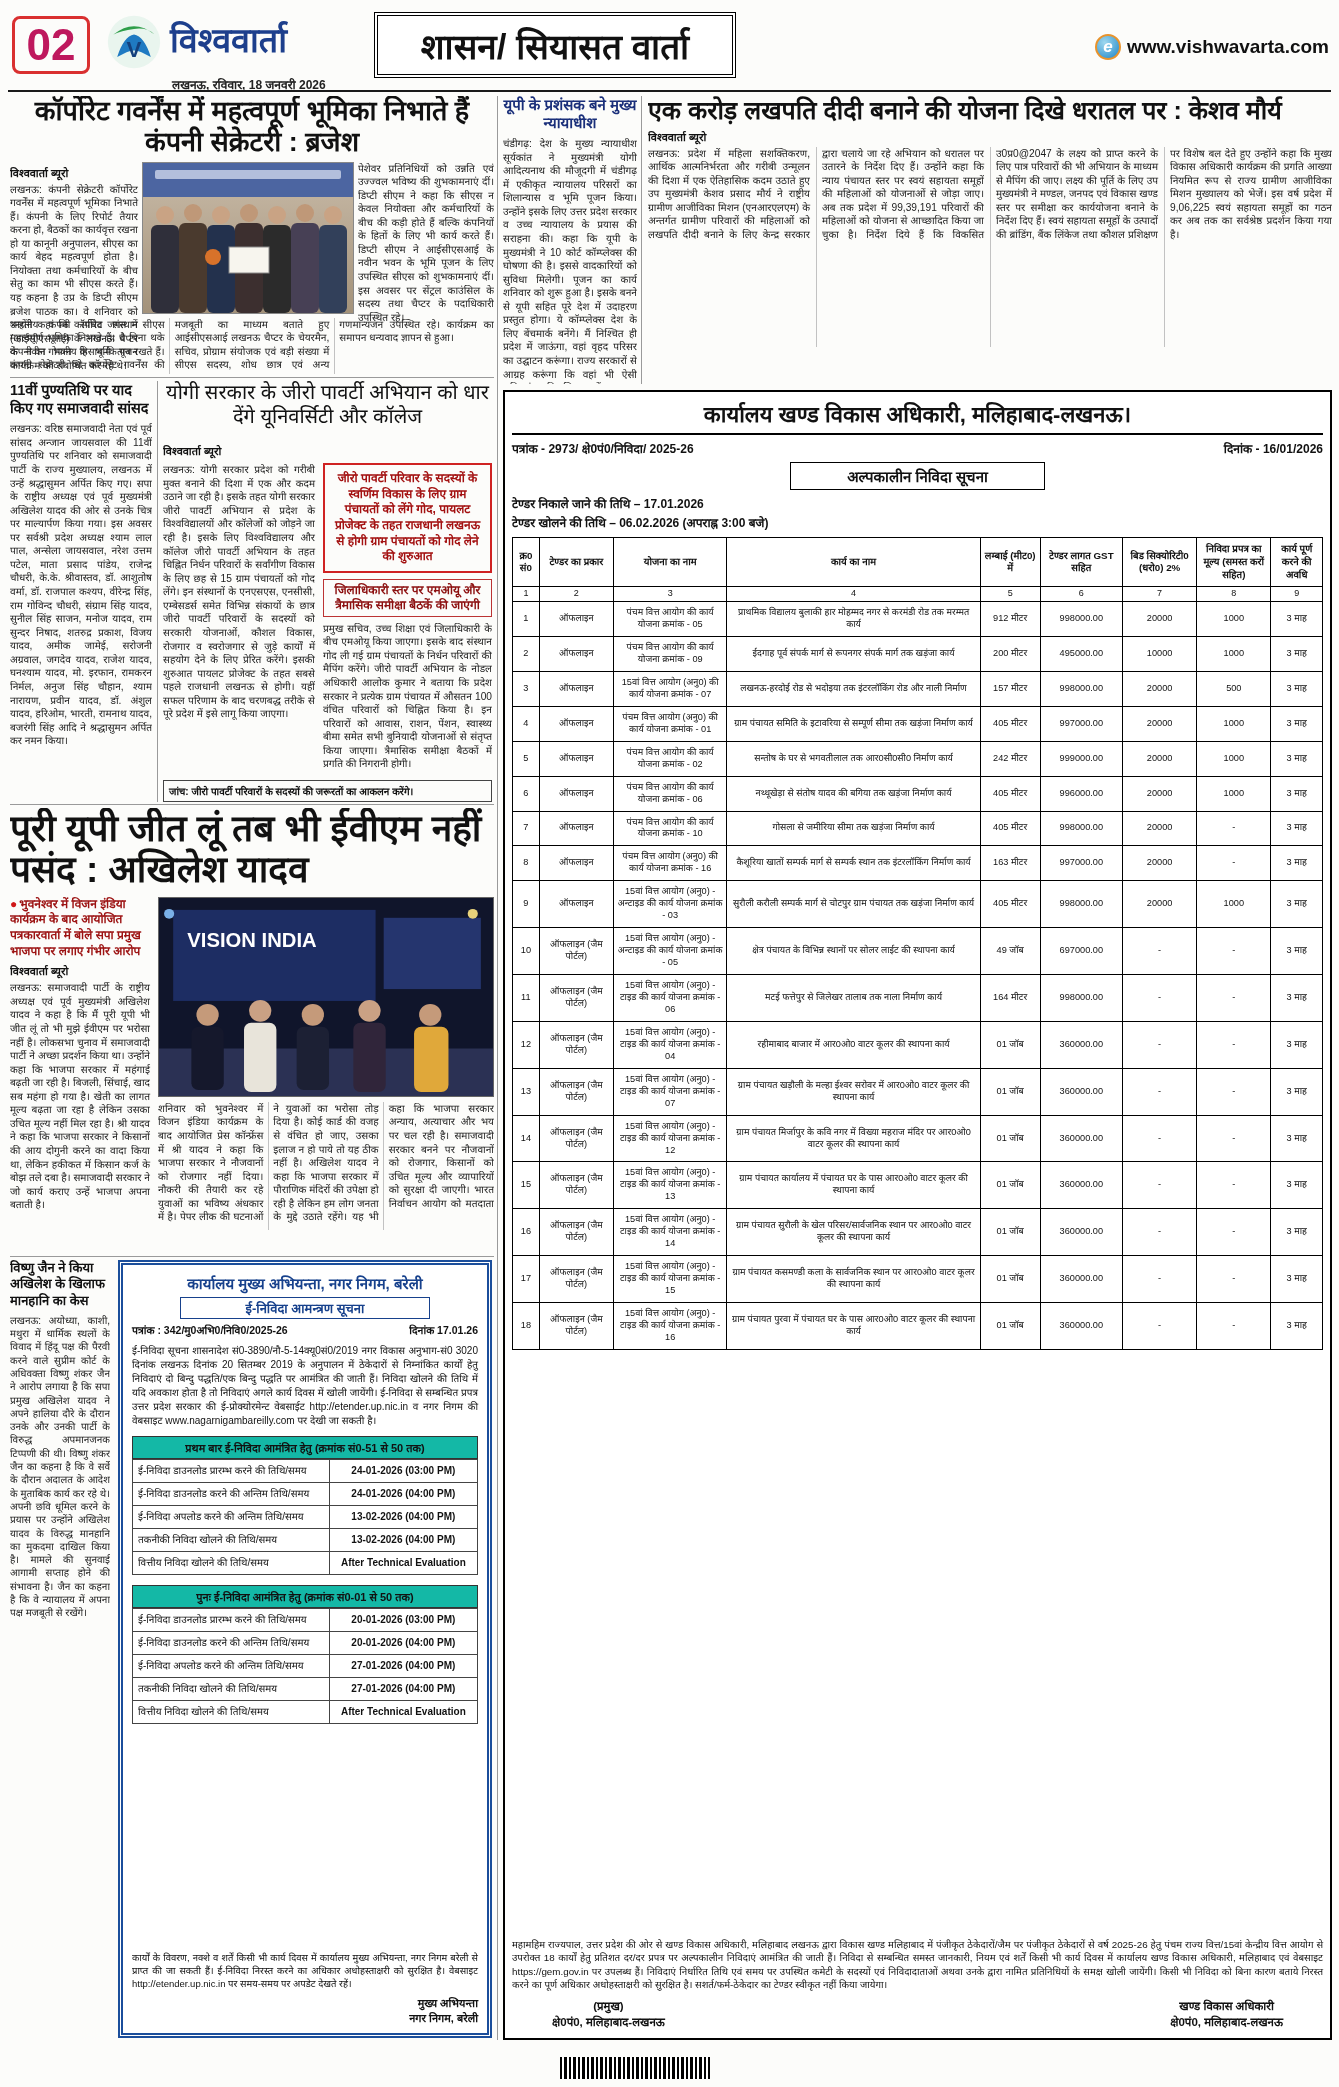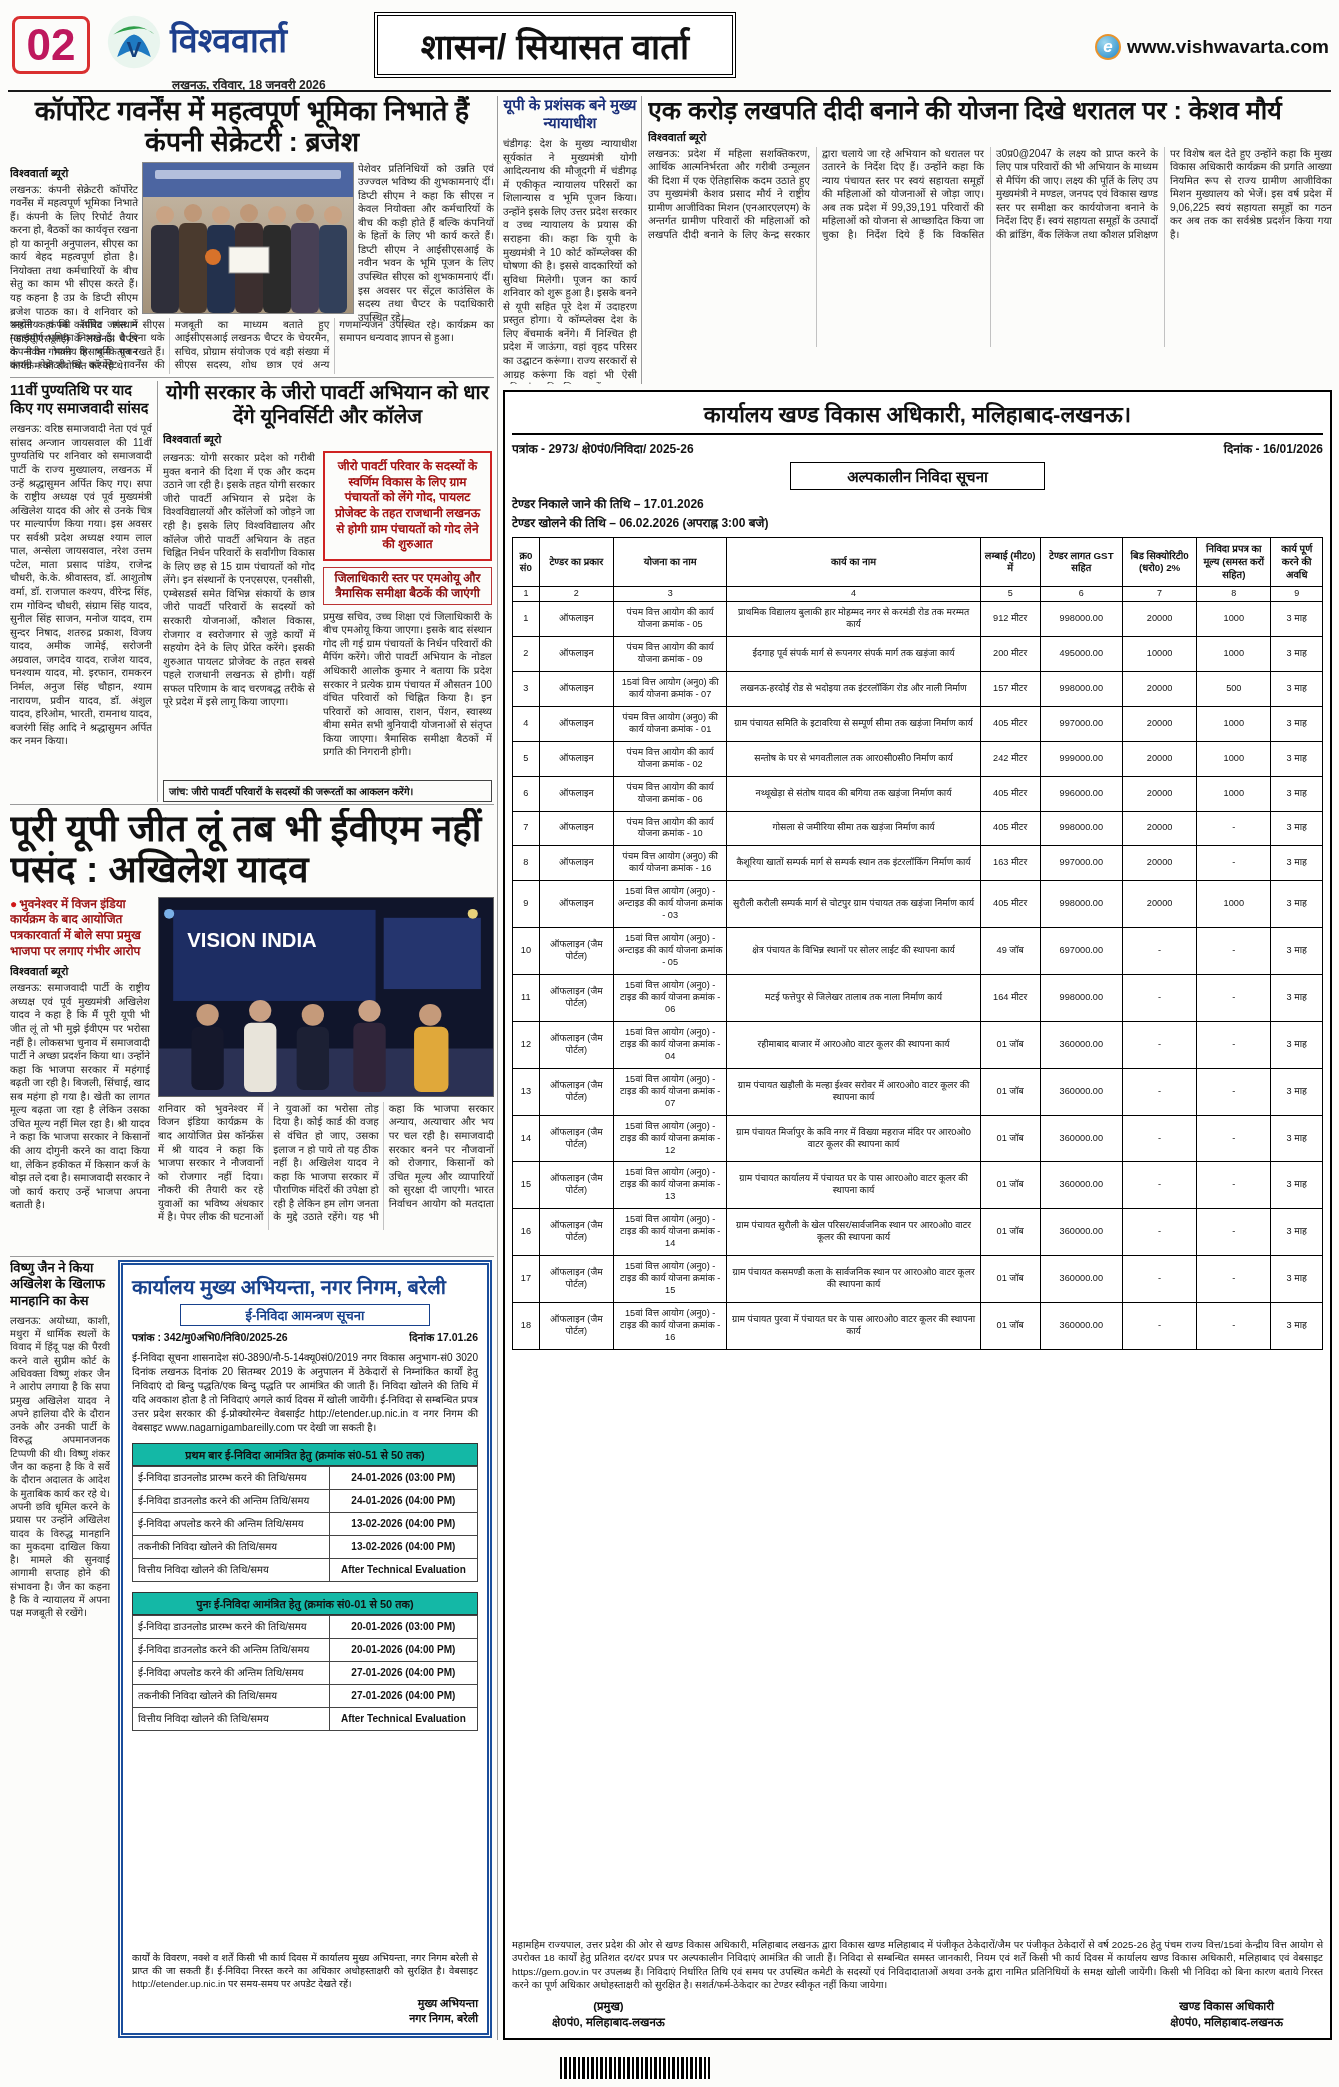--- a/index.html
+++ b/index.html
@@ -49,21 +49,21 @@
   .art3 { left:648px; top:96px; width:684px; height:288px; }
   .a3-head { font-size:25px; line-height:1.18; font-weight:bold; margin-bottom:0; }
   .a3-body { height:200px; }
 
   
   .art4 { left:10px; top:381px; width:142px; height:421px; }
   .a4-head { font-size:14.5px; line-height:1.25; font-weight:bold; margin-bottom:5px; }
 
   
   .art5 { left:163px; top:381px; width:329px; height:421px; display:flex; flex-direction:column; }
-  .a5-head { font-size:20px; line-height:1.18; font-weight:bold; text-align:center; margin-bottom:0; }
+  .a5-head { font-size:20px; line-height:1.18; font-weight:normal; text-align:center; margin-bottom:12px; }
   .a5-row { display:flex; gap:8px; flex:1; overflow:hidden; margin-top:2px; }
   .a5-left { width:152px; flex:none; }
   .a5-right { flex:1; }
   .hl-box { border:2px solid #cf2222; color:#a31111; font-weight:bold; font-size:12px; line-height:1.3;
             text-align:center; padding:6px 5px; margin-bottom:6px; }
   .subhead { font-weight:bold; font-size:12px; line-height:1.25; color:#8c1010; border:1px solid #b33;
              padding:3px 4px; text-align:center; margin-bottom:5px; }
   .note-box { border:1px solid #444; font-size:10px; font-weight:bold; padding:3px 5px; margin-top:4px; }
 
   
@@ -78,21 +78,21 @@
   .a6-cols { margin-top:5px; height:128px; }
 
   
   .art7 { left:10px; top:1260px; width:100px; height:778px; }
   .a7-head { font-size:13px; line-height:1.25; font-weight:bold; margin-bottom:5px; }
   .a7-body { font-size:10px; }
 
   
   .bareli { position:absolute; left:118px; top:1260px; width:374px; height:778px; border:5px double #1b4e9b;
             background:#fff; padding:8px 9px; display:flex; flex-direction:column; overflow:hidden; }
-  .b-office { color:#17418c; font-weight:bold; font-size:20px; }
+  .b-office { color:#17418c; font-weight:bold; font-size:15px; text-align:center; }
   .b-notice { font-weight:bold; font-size:13px; color:#17418c; text-align:center; border:1.5px solid #17418c;
               width:72%; margin:4px auto; padding:1px 2px; }
   .b-meta { display:flex; justify-content:space-between; font-size:10.5px; font-weight:bold; margin-bottom:3px; }
   .b-intro { font-size:10px; line-height:1.4; text-align:justify; margin:4px 0 8px; }
   .b-ttitle { font-weight:bold; font-size:11px; text-align:center; border:1px solid #333; background:#14b8a6; padding:3px 2px; }
   .btable { width:100%; border-collapse:collapse; font-size:10px; margin-bottom:10px; }
   .btable td { border:1px solid #444; padding:5px 5px; line-height:1.2; }
   .bval { text-align:center; font-weight:bold; width:43%; }
   .b-foot { font-size:9.5px; line-height:1.35; text-align:justify; margin-top:auto; }
   .b-sign { display:flex; flex-direction:column; align-items:flex-end; font-weight:bold; font-size:11px; margin-top:6px; line-height:1.3; }

